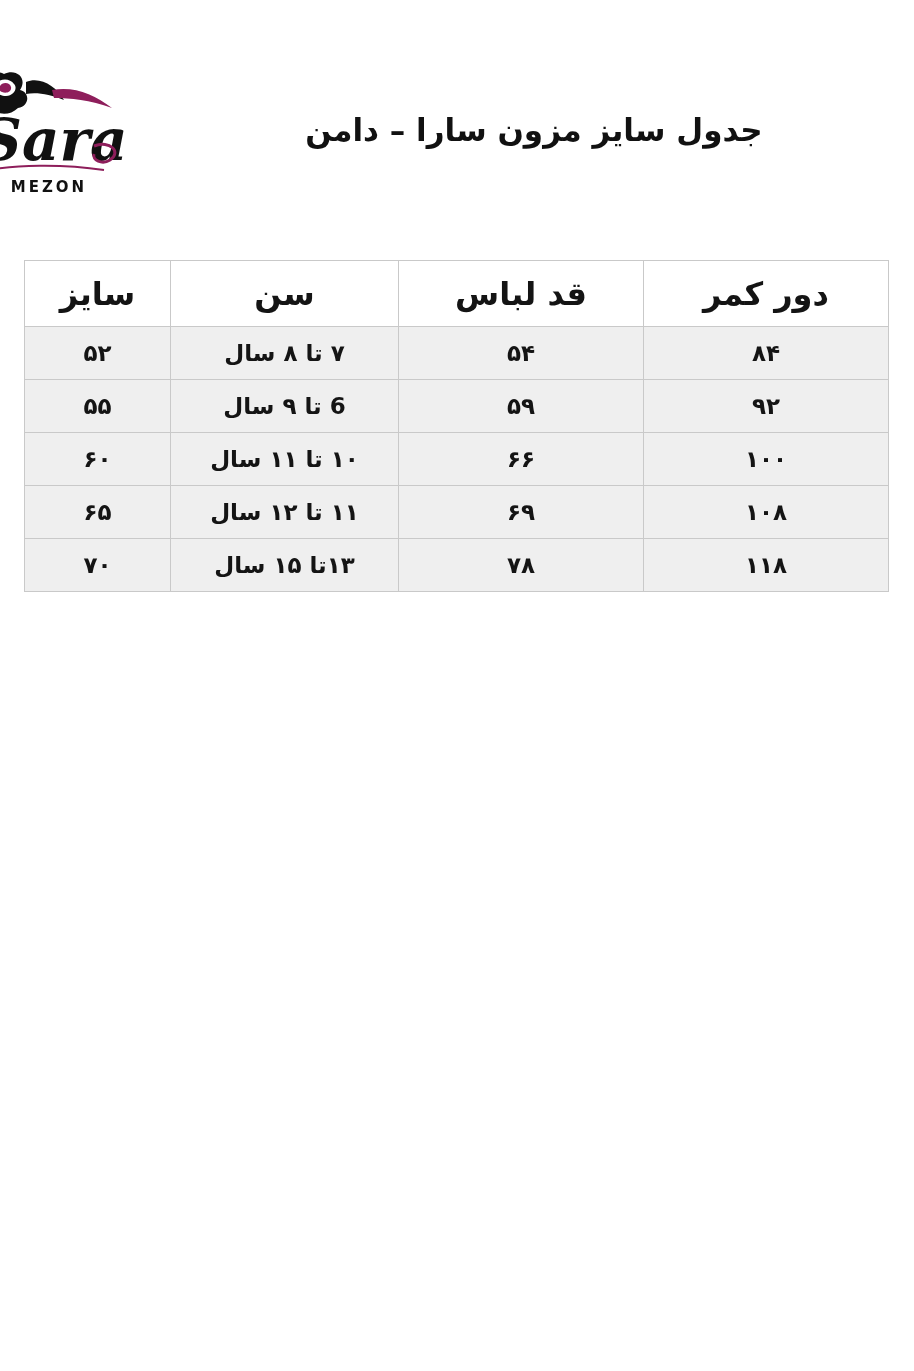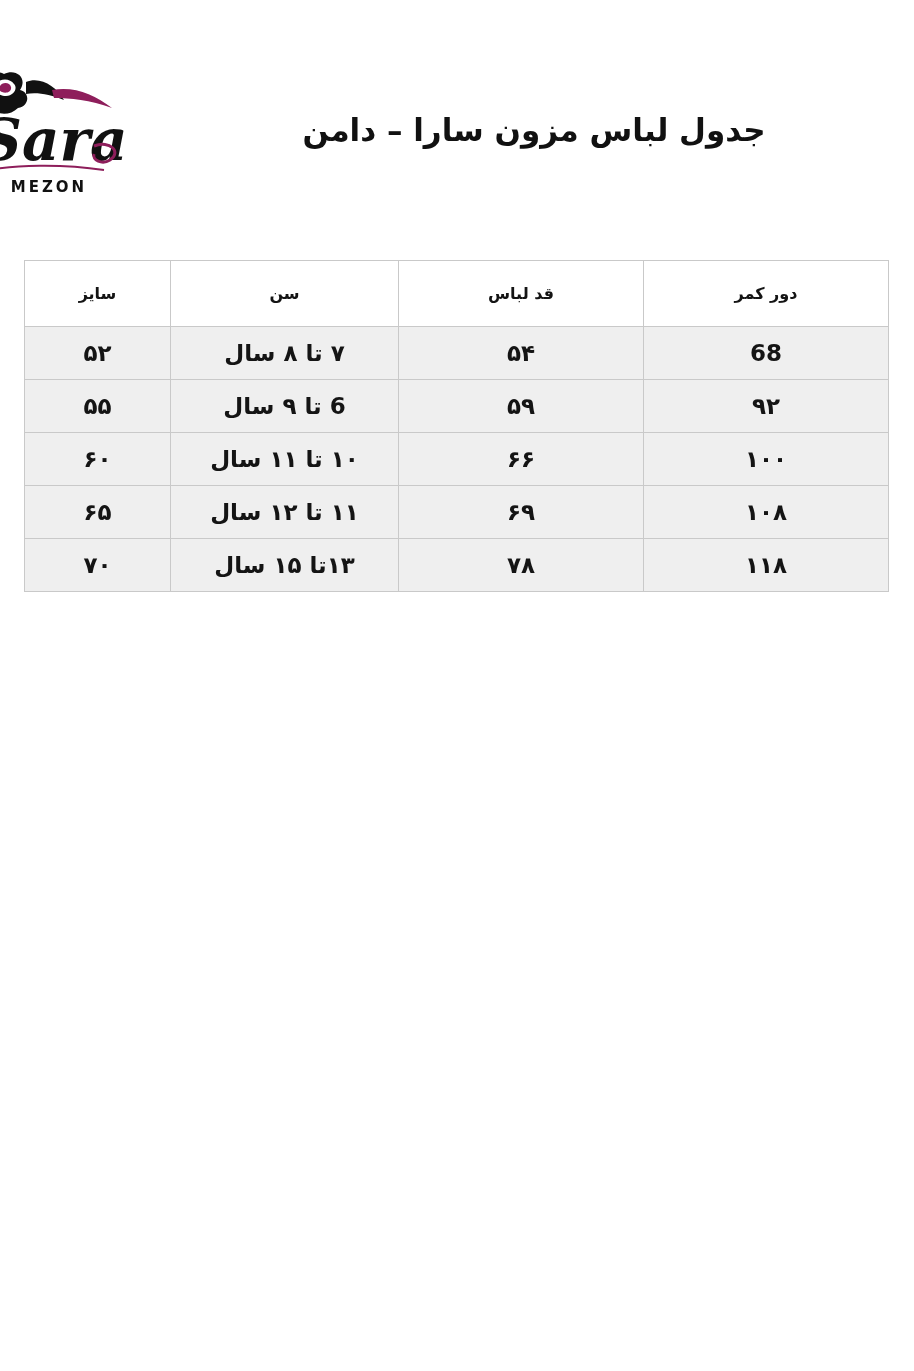--- a/index.html
+++ b/index.html
@@ -85,21 +85,21 @@
     vertical-align: middle;
     font-family: "DejaVu Sans", sans-serif;
     font-size: 23px;
     font-weight: bold;
     color: #141414;
     padding: 0;
   }
   table.size-table thead th {
     height: 66px;
     background: #ffffff;
-    font-size: 16px;
+    font-size: 32px;
   }
   table.size-table tbody td {
     height: 53px;
     background: #efefef;
   }
   
   col.c-size   { width: 146px; }
   col.c-age    { width: 228px; }
   col.c-length { width: 245px; }
   col.c-waist  { width: 245px; }
@@ -131,42 +131,42 @@
         <text x="36" y="100" font-family="DejaVu Serif, serif" font-size="58" font-style="italic" font-weight="bold" fill="#111111">Sara</text>
         <path d="M28 96 C16 92 18 74 30 76 C40 78 34 92 24 92" fill="none" stroke="#111111" stroke-width="3"></path>
         <path d="M150 86 C166 80 178 92 166 100 C158 105 148 100 150 94" fill="none" stroke="#8e1e5b" stroke-width="3"></path>
         <path d="M34 112 C70 104 120 104 160 110" fill="none" stroke="#8e1e5b" stroke-width="2"></path>
       </g>
 
       <text x="105" y="132" text-anchor="middle" font-family="DejaVu Sans, sans-serif" font-size="15" font-weight="bold" letter-spacing="3" fill="#111111">MEZON</text>
     </svg>
   </div>
 
-  <div class="doc-title">جدول لباس مزون سارا – دامن</div>
+  <div class="doc-title">جدول سایز مزون سارا – دامن</div>
 </div>
 
 <div class="table-wrap">
   <table class="size-table">
     <colgroup>
       <col class="c-waist">
       <col class="c-length">
       <col class="c-age">
       <col class="c-size">
     </colgroup>
     <thead>
       <tr>
         <th>دور کمر</th>
         <th>قد لباس</th>
         <th>سن</th>
         <th>سایز</th>
       </tr>
     </thead>
     <tbody>
       <tr>
-        <td>68</td>
+        <td>۸۴</td>
         <td>۵۴</td>
         <td>۷ تا ۸ سال</td>
         <td>۵۲</td>
       </tr>
       <tr>
         <td>۹۲</td>
         <td>۵۹</td>
         <td>6 تا ۹ سال</td>
         <td>۵۵</td>
       </tr>

